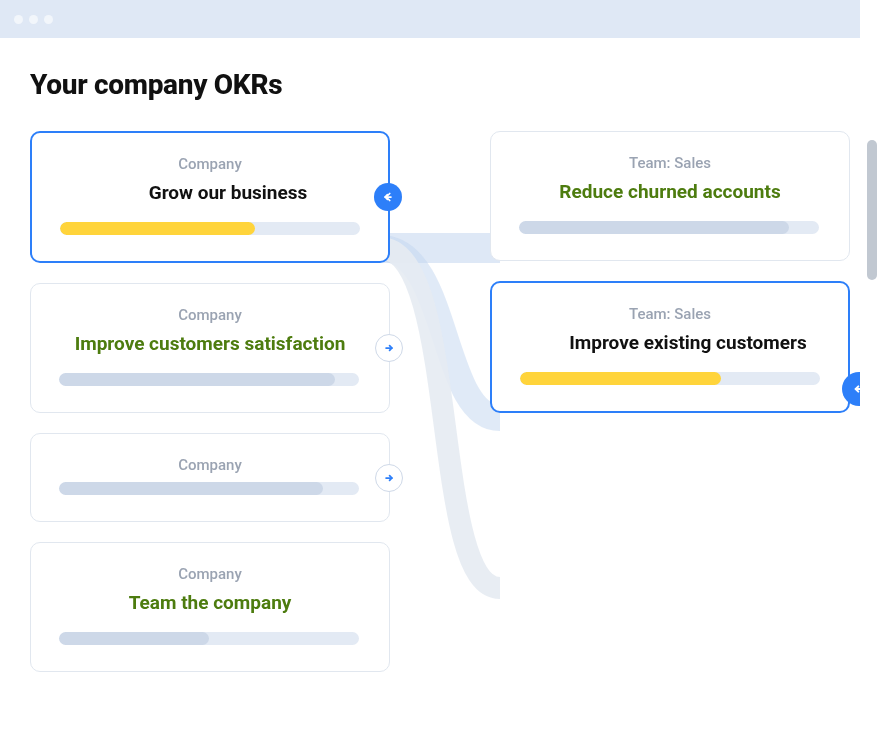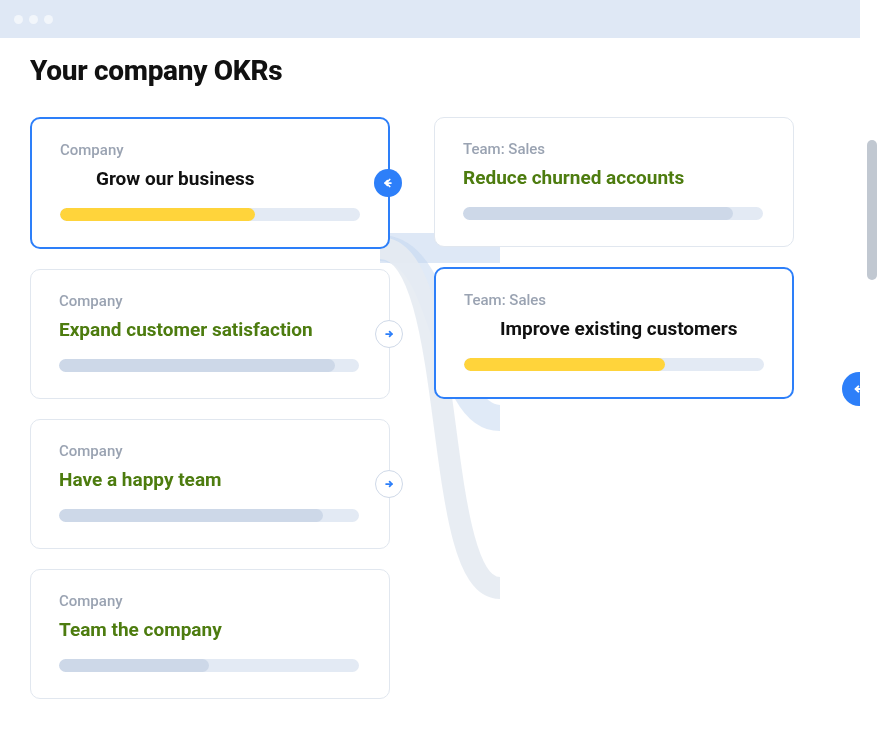--- a/index.html
+++ b/index.html
@@ -26,34 +26,35 @@
     padding-left: 14px;
     gap: 6px;
   }
   .dot {
     width: 9px; height: 9px;
     border-radius: 50%;
     background: #f2f6fb;
   }
   .page {
     position: relative;
-    padding: 16px 30px 0 30px;
+    padding: 30px 30px 0 30px;
   }
   .page-title {
     font-size: 28px;
     font-weight: 800;
     color: #111;
     margin-bottom: 30px;
     letter-spacing: -0.3px;
   }
   .columns {
     display: flex;
-    gap: 44px;
+    gap: 100px;
     position: relative;
     z-index: 2;
+    text-align: center;
   }
   .col { width: 360px; display: flex; flex-direction: column; gap: 20px; }
   .card {
     position: relative;
     border: 1px solid #e1e7ef;
     border-radius: 10px;
     background: #fff;
     padding: 22px 28px 26px 28px;
   }
   .card.selected {
@@ -180,35 +181,34 @@
                 <path d="M15 6l-6 6 6 6"></path>
                 <path d="M9 12h10" opacity="0"></path>
                 <path d="M17 12H7"></path>
                 <path d="M11 8l-4 4 4 4"></path>
               </svg>
           </div>
         </div>
 
         <div class="card">
           <div class="label">Company</div>
-          <div class="title">Expand customer satisfaction</div>
+          <div class="title">Improve customers satisfaction</div>
           <div class="progress">
             <div class="fill" style="width:92%"></div>
           </div>
           <div class="nav-btn outline">
             <svg viewBox="0 0 24 24" fill="none" stroke="currentColor" stroke-width="3" stroke-linecap="round" stroke-linejoin="round">
                 <path d="M7 12h10"></path>
                 <path d="M13 8l4 4-4 4"></path>
               </svg>
           </div>
         </div>
 
         <div class="card">
           <div class="label">Company</div>
-          <div class="title">Have a happy team</div>
           <div class="progress">
             <div class="fill" style="width:88%"></div>
           </div>
           <div class="nav-btn outline">
             <svg viewBox="0 0 24 24" fill="none" stroke="currentColor" stroke-width="3" stroke-linecap="round" stroke-linejoin="round">
                 <path d="M7 12h10"></path>
                 <path d="M13 8l4 4-4 4"></path>
               </svg>
           </div>
         </div>

